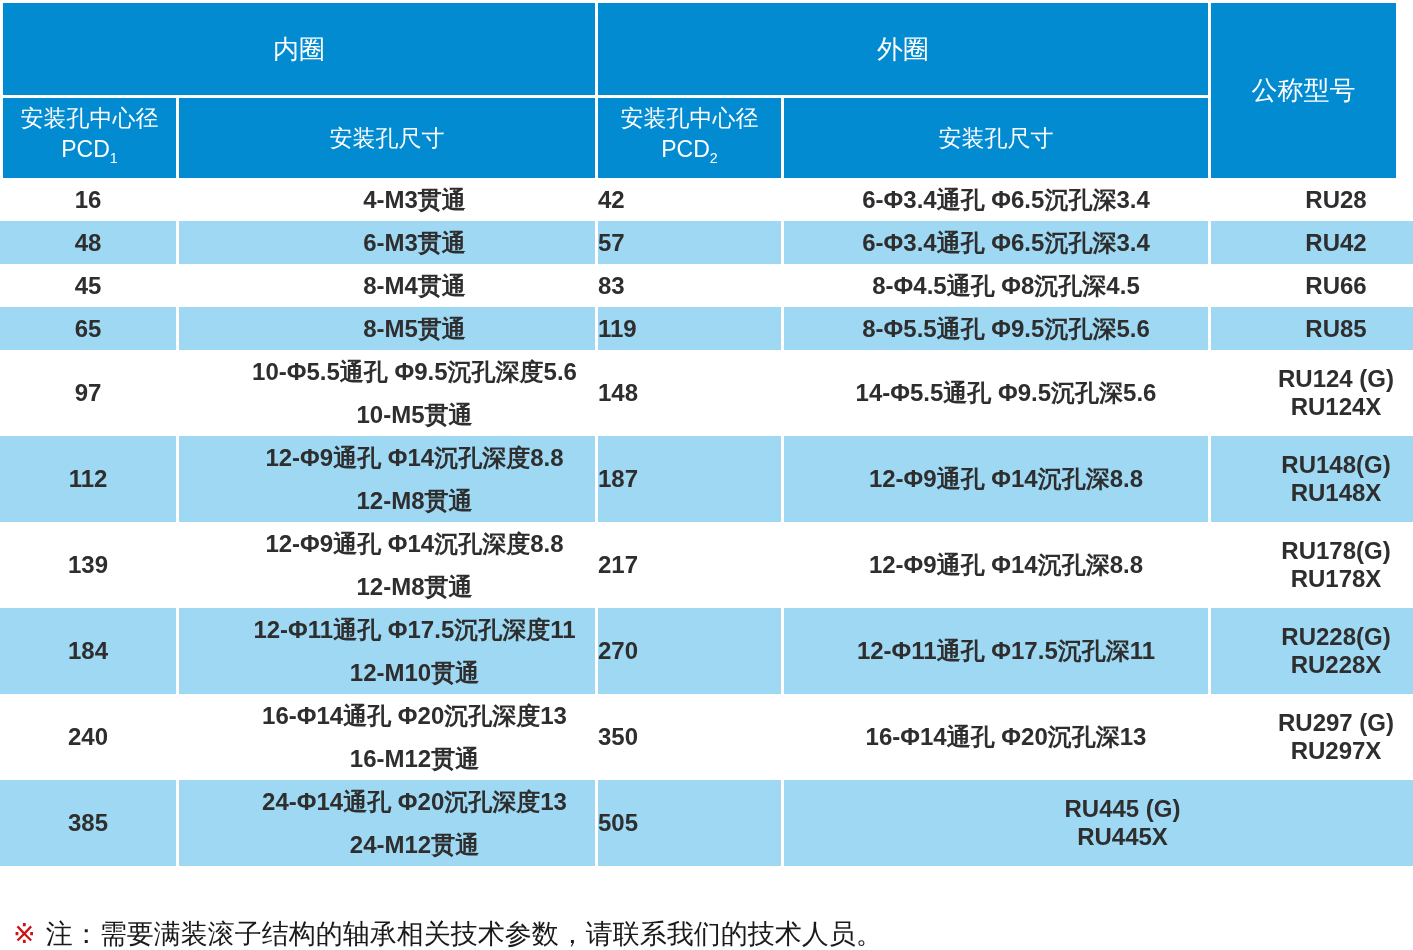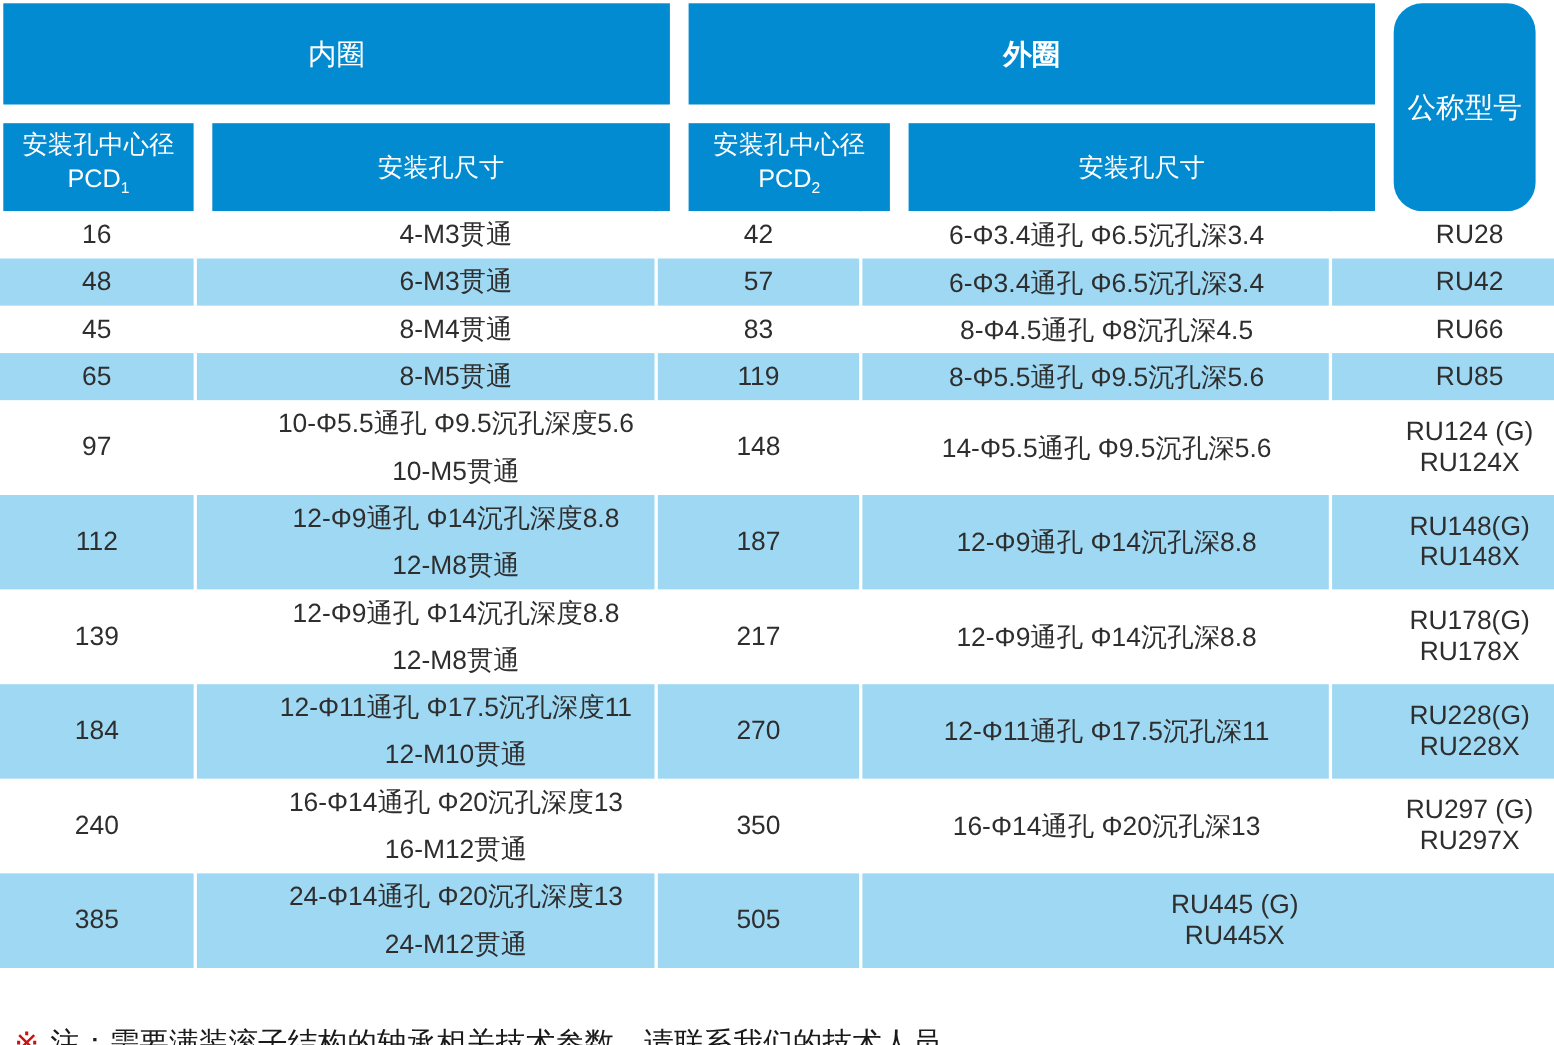--- a/index.html
+++ b/index.html
@@ -8,53 +8,53 @@
     font-family: "Liberation Sans", "DejaVu Sans", sans-serif;
     width:1413px; height:950px; overflow:hidden;
   }
   .page { width:1413px; height:950px; background:#ffffff; }
 
   
   .hdr {
     display:grid;
     grid-template-columns:173px 416px 183px 424px 1fr;
     grid-template-rows:92px 80px;
-    gap:17px;
+    gap:3px;
     padding:3px 17px 0 3px;
     background:#ffffff;
   }
   .hcell {
     background:var(--hdrblue);
     color:#ffffff;
     display:flex; flex-direction:column;
     align-items:center; justify-content:center;
     text-align:center;
   }
   .g-inner { grid-area:1/1/2/3; font-size:26px; }
-  .g-outer { grid-area:1/3/2/5; font-size:26px;font-weight:bold; }
-  .g-model { grid-area:1/5/3/6; font-size:26px;border-radius:26px; }
+  .g-outer { grid-area:1/3/2/5; font-size:26px; }
+  .g-model { grid-area:1/5/3/6; font-size:26px; }
   .s-pcd1  { grid-area:2/1/3/2; font-size:23px; line-height:31px; }
   .s-isz   { grid-area:2/2/3/3; font-size:23px; }
   .s-pcd2  { grid-area:2/3/3/4; font-size:23px; line-height:31px; }
   .s-osz   { grid-area:2/4/3/5; font-size:23px; }
   sub { font-size:0.62em; }
 
   
-  .rows { background:#ffffff; }
+  .rows { background:#ffffff;font-weight:bold; }
   .row  { display:flex; gap:3px; background:#ffffff; }
   .row .cell { background:#ffffff; }
   .row.alt .cell { background:var(--rowblue); }
   .cell {
     display:flex; flex-direction:column; justify-content:center;
     min-height:43px; color:#2e2e2e; font-size:24px;align-items:center;
   }
   .row.tall .cell { min-height:86px; }
   .c1 { width:176px; align-items:center; }
   .c2 { width:416px; padding-left:55px; gap:15px; }
-  .c3 { width:183px; align-items:center; }
+  .c3 { width:183px; align-items:flex-start; }
   .c4 { width:424px; padding-left:20px; }
   .c5 { flex:1; padding-left:48px; font-size:24px; }
   .c5 .line { line-height:28px; }
   .c2 .line { line-height:28px; }
 
   
   .note {
     margin-top:50px; padding-left:13px;
     font-size:27px; color:#1a1a1a;
     display:flex; align-items:baseline; gap:10px;

